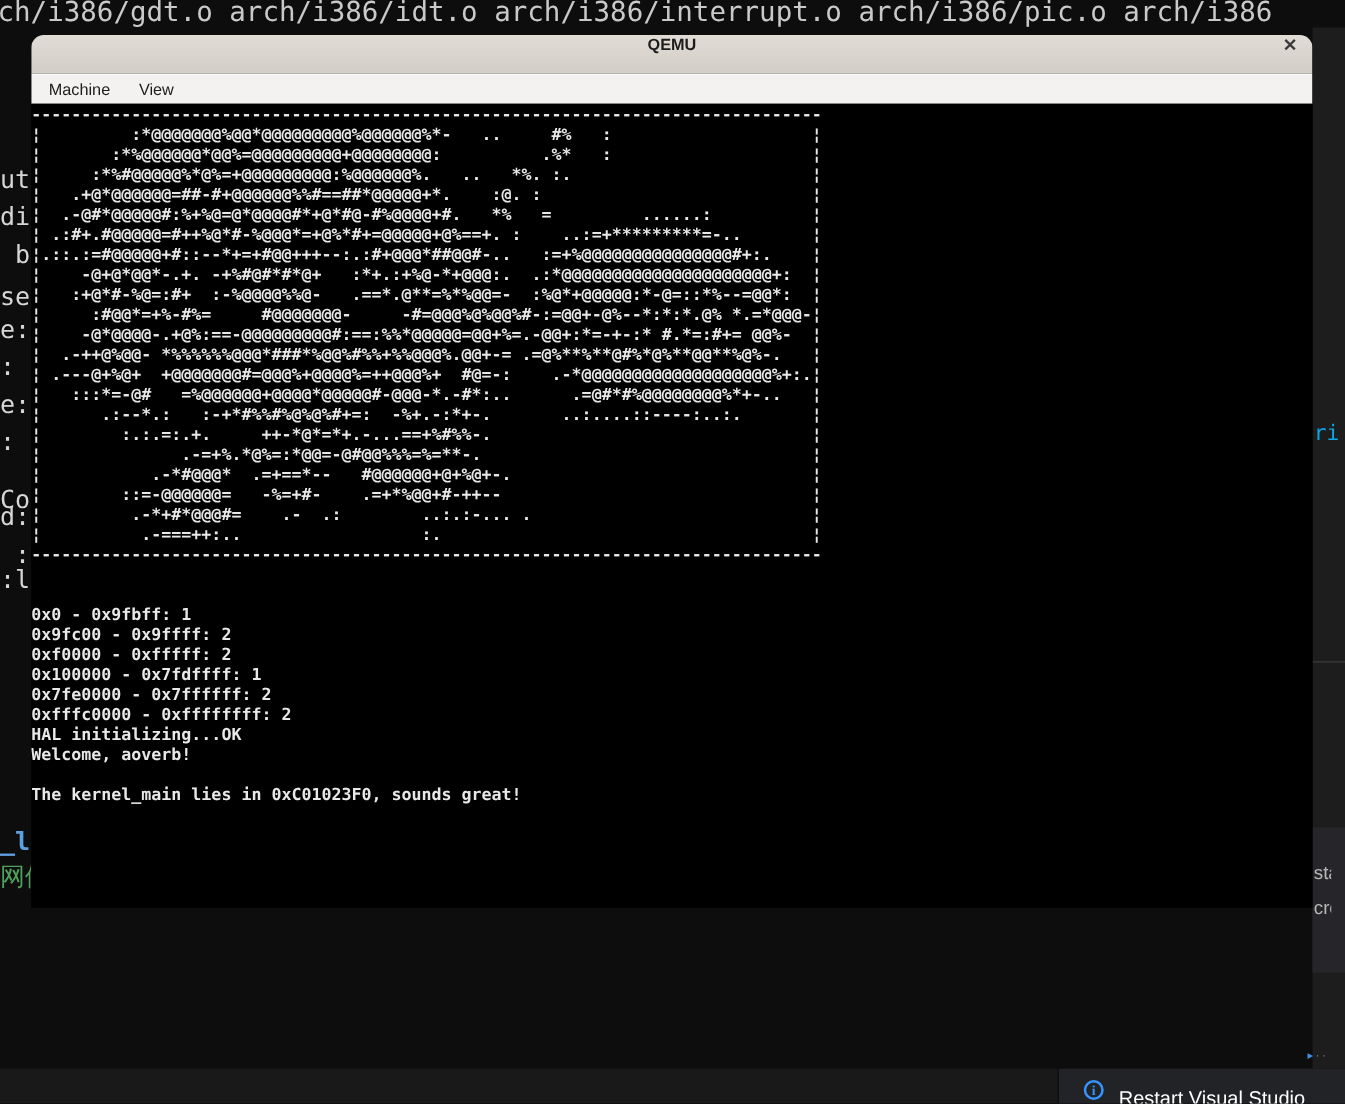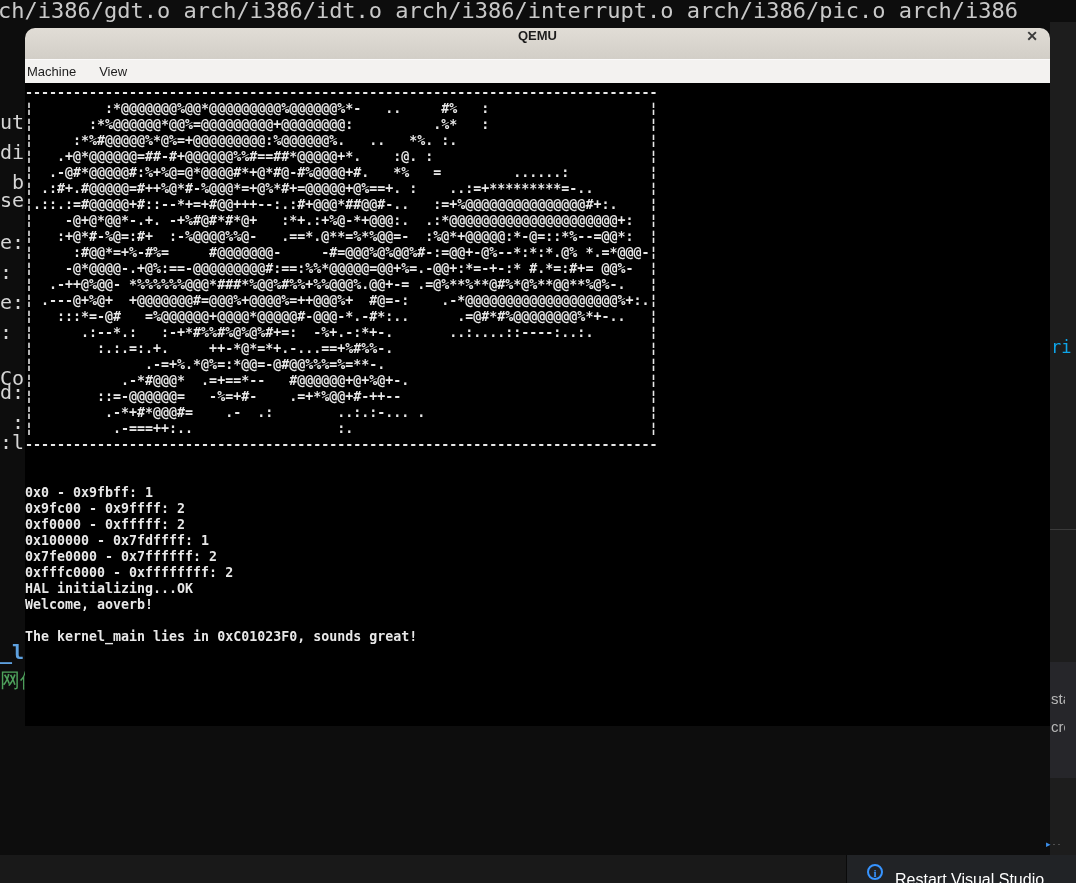--- a/index.html
+++ b/index.html
@@ -8,21 +8,21 @@
     position:relative; width:1076px; height:883px; overflow:hidden;
     background:#0d0d0d; font-family:"DejaVu Sans Mono", monospace;
   }
   
   .bg-topline {
     position:absolute; top:-2px; left:-2px; white-space:pre;
     font:22px "DejaVu Sans Mono", monospace; color:#c9c9c9;
   }
   .lfrag {
     position:absolute; left:0; width:25px; height:24px; overflow:hidden;
-    white-space:pre; font:20px "DejaVu Sans Mono", monospace; color:#d6d6d6;
+    white-space:pre; font:20px "DejaVu Sans Mono", monospace; color:#d6d6d6;margin-top:21px;
   }
   .lfrag.blue  { color:#5ea1e0; font-weight:bold; }
   .lfrag.green { color:#4ea25c; }
   .rfrag {
     position:absolute; left:1051px; width:25px; overflow:hidden; white-space:pre;
     font:17px "DejaVu Sans Mono", monospace; color:#0ea5e9;
   }
   .right-strip  { position:absolute; left:1050px; top:22px; width:26px; height:833px; background:#1d1d1d; }
   .right-divider{ position:absolute; left:1050px; top:529px; width:26px; height:1px; background:#3a3a3a; }
   .right-panel  { position:absolute; left:1050px; top:662px; width:26px; height:116px; background:#26262a; }
@@ -61,21 +61,21 @@
   .titlebar .title {
     display:block; text-align:center; line-height:32px;
     font:bold 13px "Liberation Sans", sans-serif; color:#1c1c1c;
   }
   .titlebar .close {
     position:absolute; right:12px; top:0; line-height:32px;
     font:bold 14px "Liberation Sans", sans-serif; color:#3a3a3a; cursor:default;
   }
   .menubar {
     height:23px; background:#f3f2f0; display:flex; align-items:center;
-    gap:19px;
+    padding-left:12px; gap:19px;
     font:13px "Liberation Sans", sans-serif; color:#1d1d1d;
   }
   .menubar .menu-item { padding:0 2px; }
   .display { height:771px; background:#000; padding-top:2px; }
   .console, .prompt-line {
     margin:0; white-space:pre;
     font:bold 13.3px/16px "DejaVu Sans Mono", monospace;
   }
   .console { color:#e8e8e8; }
   .prompt-line { color:#e2993f; }
@@ -83,21 +83,21 @@
 </head>
 <body>
 
 <div class="screen">
 
   <div class="bg-topline">ch/i386/gdt.o arch/i386/idt.o arch/i386/interrupt.o arch/i386/pic.o arch/i386</div>
 
   <div class="lfrag" style="top:110px">ut</div>
   <div class="lfrag" style="top:140px">di</div>
   <div class="lfrag" style="top:170px"> b</div>
-  <div class="lfrag" style="top:188px">se</div>
+  <div class="lfrag" style="top:204px">se</div>
   <div class="lfrag" style="top:230px">e:</div>
   <div class="lfrag" style="top:260px">:</div>
   <div class="lfrag" style="top:290px">e:</div>
   <div class="lfrag" style="top:320px">:</div>
   <div class="lfrag" style="top:366px">Co</div>
   <div class="lfrag" style="top:380px">d:</div>
   <div class="lfrag" style="top:410px"> :</div>
   <div class="lfrag" style="top:430px">:l</div>
   <div class="lfrag blue" style="top:640px">_lo</div>
   <div class="lfrag green" style="top:667px">网体</div>

